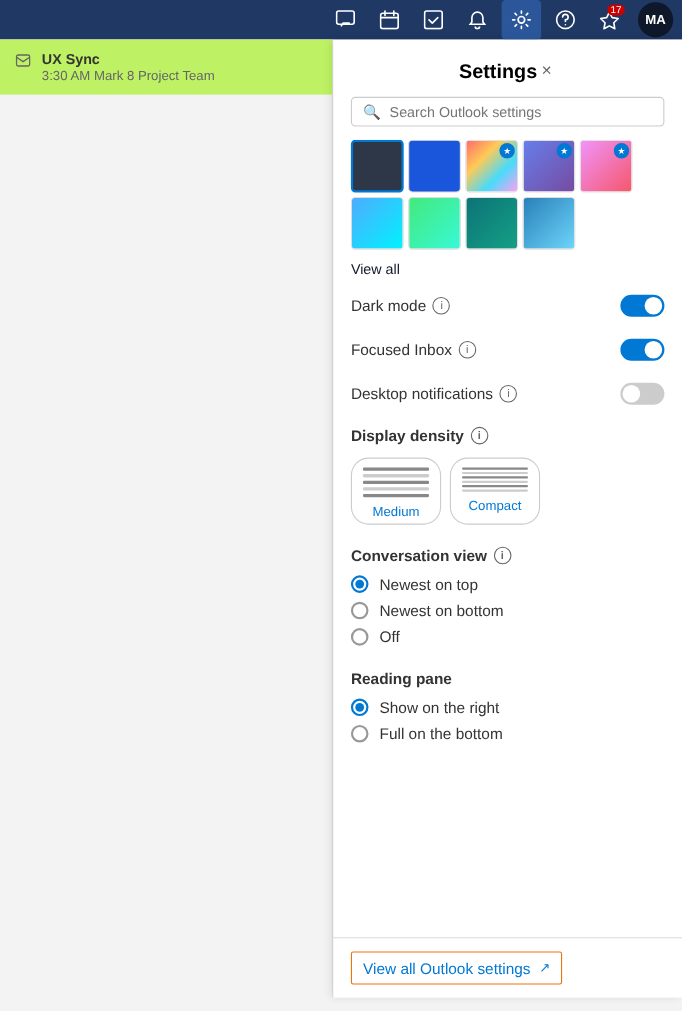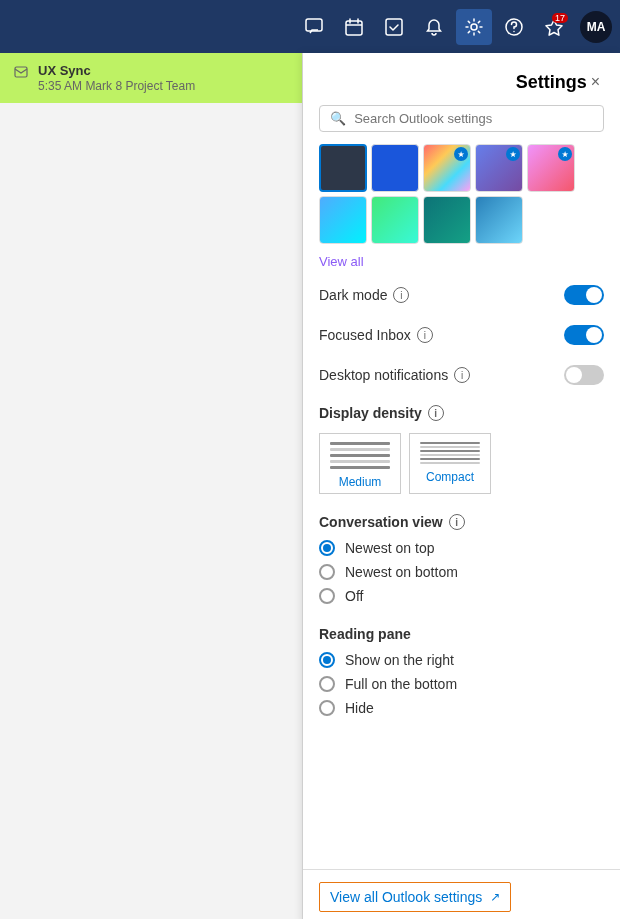--- a/index.html
+++ b/index.html
@@ -7,21 +7,21 @@
       width: 620px;
       height: 919px;
       font-family: 'Segoe UI', Arial, sans-serif;
       background: #f3f3f3;
       overflow: hidden;
     }
 
     
     .top-bar {
       background: #1f3864;
-      height: 53px;
+      height: 36px;
       display: flex;
       align-items: center;
       justify-content: flex-end;
       padding: 0 8px;
       gap: 4px;
     }
     .top-bar-icon {
       width: 36px;
       height: 36px;
       display: flex;
@@ -106,21 +106,21 @@
       background: #fff;
       position: relative;
       display: flex;
       flex-direction: column;
       box-shadow: -2px 0 8px rgba(0,0,0,0.1);
     }
 
     .settings-header {
       display: flex;
       align-items: center;
-      justify-content: flex-end;
+      justify-content: center;
       padding: 16px 16px 10px 16px;
     }
     .settings-title {
       font-size: 18px;
       font-weight: 600;
       color: #000;
     }
     .close-btn {
       color: #666;
       font-size: 16px;
@@ -204,21 +204,21 @@
       background: linear-gradient(135deg, #43e97b, #38f9d7);
     }
     .theme-circuit {
       background: linear-gradient(135deg, #0d7377, #14a085);
     }
     .theme-waves {
       background: linear-gradient(135deg, #2980b9, #6dd5fa);
     }
 
     .view-all-link {
-      color: #8b5cf6;
+      color: #0f172a;
       font-size: 13px;
       cursor: pointer;
       padding: 6px 16px;
       display: inline-block;
     }
 
     
     .settings-scroll {
       overflow-y: auto;
       flex: 1;
@@ -300,21 +300,21 @@
 
     
     .density-options {
       display: flex;
       gap: 8px;
       padding: 6px 16px 10px 16px;
     }
     .density-option {
       width: 82px;
       border: 1px solid #ccc;
-      border-radius: 0;
+      border-radius: 16px;
       padding: 8px 6px 4px 6px;
       cursor: pointer;
       display: flex;
       flex-direction: column;
       align-items: center;
       gap: 4px;
     }
     .density-option.selected {
       border: 2px solid #0078d4;
     }
@@ -475,21 +475,21 @@
     <div class="email-item">
       <div class="email-icon">
         <svg width="14" height="14" viewBox="0 0 14 14" fill="none">
             <rect x="1" y="2" width="12" height="10" rx="1.5" stroke="#666" stroke-width="1.2"></rect>
             <path d="M1 4l6 4 6-4" stroke="#666" stroke-width="1.2"></path>
           </svg>
       </div>
       <div class="email-content">
         <div class="sender">UX Sync</div>
         <div class="time-subject">
-          <span>5:35 AM</span>
+          <span>3:30 AM</span>
           <span> </span>
           <span>Mark 8 Project Team</span>
         </div>
       </div>
     </div>
   </div>
 
   <div class="settings-panel">
 
     <div class="settings-header">
@@ -615,24 +615,20 @@
       </div>
       <div class="radio-group">
         <div class="radio-item">
           <div class="radio-circle checked"></div>
           <span>Show on the right</span>
         </div>
         <div class="radio-item">
           <div class="radio-circle unchecked"></div>
           <span>Full on the bottom</span>
         </div>
-        <div class="radio-item">
-          <div class="radio-circle unchecked"></div>
-          <span>Hide</span>
-        </div>
       </div>
 
       <div style="height: 20px;"></div>
     </div>
 
     <div class="view-all-settings">
       <span class="view-all-settings-link">
         <span>View all Outlook settings</span>
         <span class="external-icon">↗</span>
       </span>

